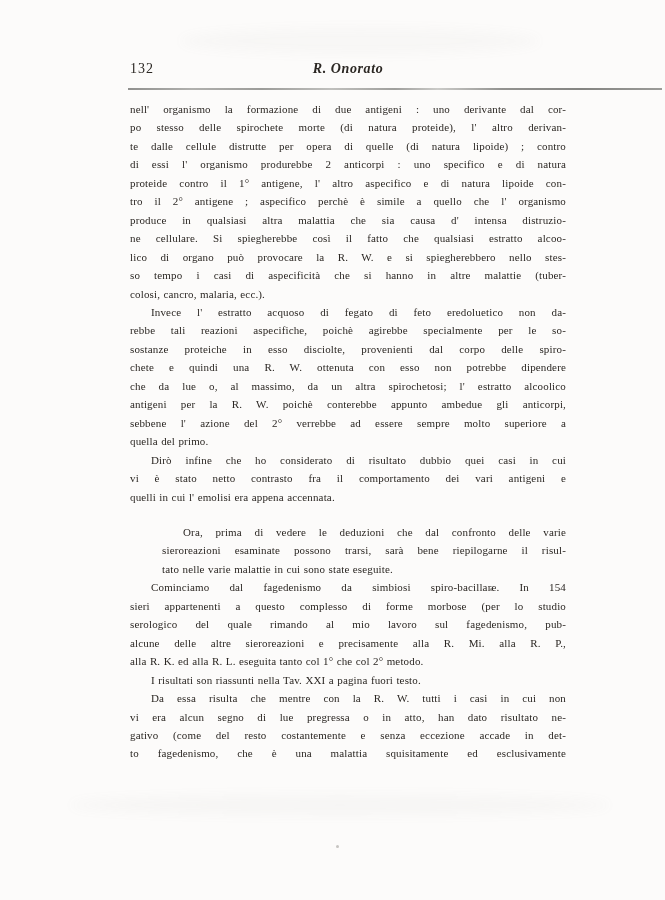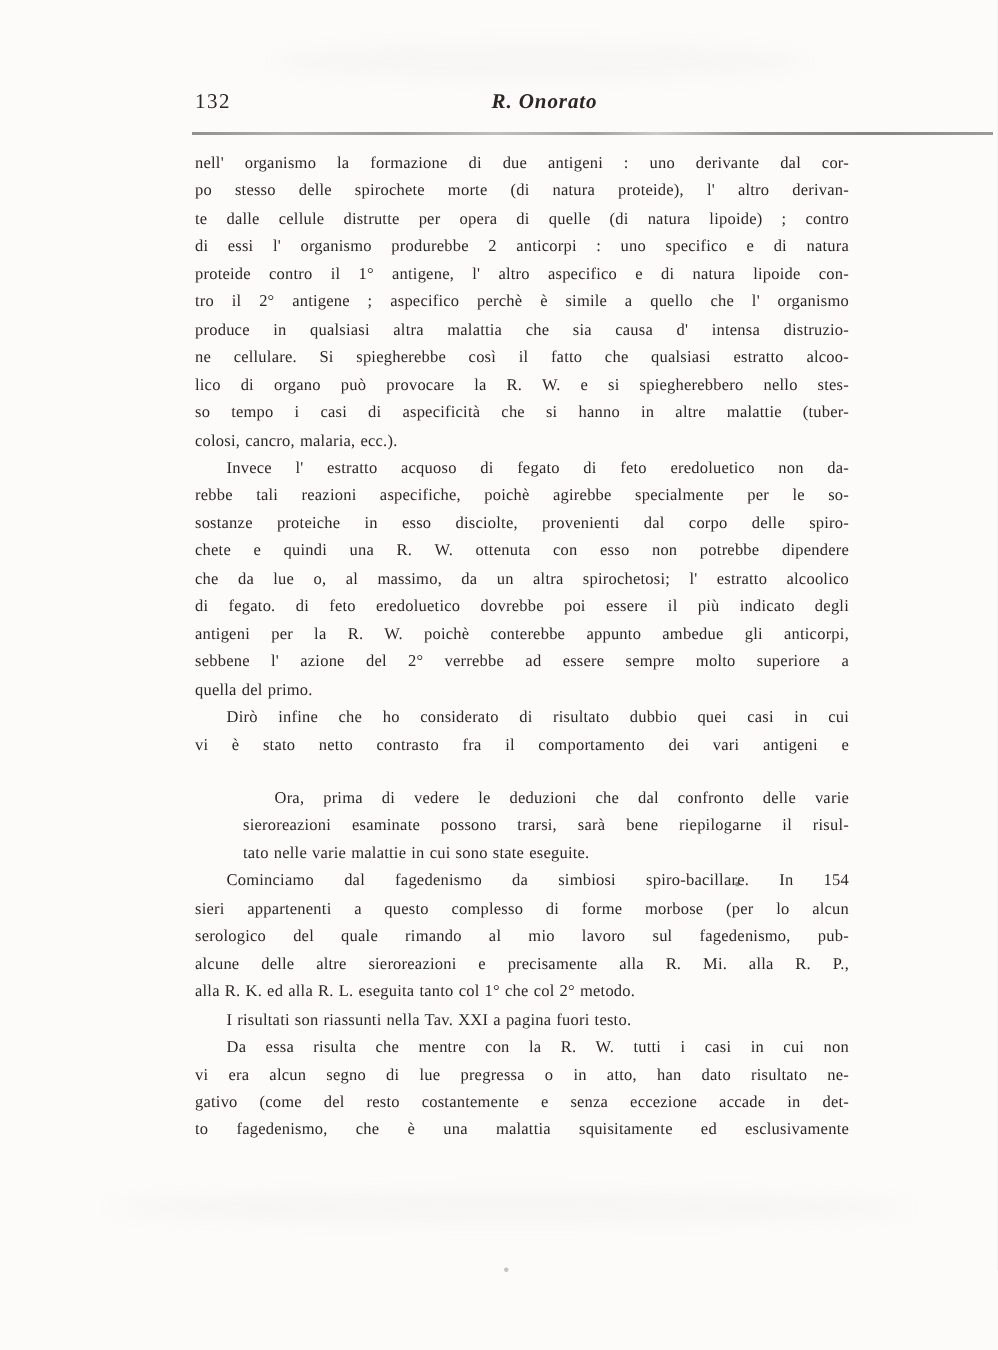--- a/index.html
+++ b/index.html
@@ -45,21 +45,21 @@
     font-size: 14px;
   }
   .page-number {
     position: absolute;
     left: 0;
     top: 0;
     letter-spacing: 1px;
   }
   .running-title {
     position: absolute;
-    left: 15px;
+    left: 0;
     top: 0;
     width: 100%;
     text-align: center;
     font-style: italic;
     font-weight: bold;
     letter-spacing: 0.6px;
   }
   .header-rule {
     position: absolute;
     left: 128px;
@@ -122,37 +122,37 @@
         <div class="line">lico di organo può provocare la R. W. e si spiegherebbero nello stes-</div>
         <div class="line">so tempo i casi di aspecificità che si hanno in altre malattie (tuber-</div>
         <div class="line last">colosi, cancro, malaria, ecc.).</div>
       </div>
       <div class="para">
         <div class="line indent">Invece l' estratto acquoso di fegato di feto eredoluetico non da-</div>
         <div class="line">rebbe tali reazioni aspecifiche, poichè agirebbe specialmente per le so-</div>
         <div class="line">sostanze proteiche in esso disciolte, provenienti dal corpo delle spiro-</div>
         <div class="line">chete e quindi una R. W. ottenuta con esso non potrebbe dipendere</div>
         <div class="line">che da lue o, al massimo, da un altra spirochetosi; l' estratto alcoolico</div>
-        <div class="line">di fegato. di feto eredoluetico dovrebbe poi essere il più indicato degli</div>
         <div class="line">antigeni per la R. W. poichè conterebbe appunto ambedue gli anticorpi,</div>
         <div class="line">sebbene l' azione del 2° verrebbe ad essere sempre molto superiore a</div>
         <div class="line last">quella del primo.</div>
       </div>
       <div class="para">
         <div class="line indent">Dirò infine che ho considerato di risultato dubbio quei casi in cui</div>
         <div class="line">vi è stato netto contrasto fra il comportamento dei vari antigeni e</div>
+        <div class="line last">quelli in cui l' emolisi era appena accennata.</div>
       </div>
       <div class="para gap">
         <div class="line indent">Ora, prima di vedere le deduzioni che dal confronto delle varie</div>
         <div class="line">sieroreazioni esaminate possono trarsi, sarà bene riepilogarne il risul-</div>
         <div class="line last">tato nelle varie malattie in cui sono state eseguite.</div>
       </div>
       <div class="para">
         <div class="line indent">Cominciamo dal fagedenismo da simbiosi spiro-bacillare. In 154</div>
-        <div class="line">sieri appartenenti a questo complesso di forme morbose (per lo alcun</div>
+        <div class="line">sieri appartenenti a questo complesso di forme morbose (per lo studio</div>
         <div class="line">serologico del quale rimando al mio lavoro sul fagedenismo, pub-</div>
         <div class="line">alcune delle altre sieroreazioni e precisamente alla R. Mi. alla R. P.,</div>
         <div class="line last">alla R. K. ed alla R. L. eseguita tanto col 1° che col 2° metodo.</div>
       </div>
       <div class="para">
         <div class="line last indent">I risultati son riassunti nella Tav. XXI a pagina fuori testo.</div>
       </div>
       <div class="para">
         <div class="line indent">Da essa risulta che mentre con la R. W. tutti i casi in cui non</div>
         <div class="line">vi era alcun segno di lue pregressa o in atto, han dato risultato ne-</div>

